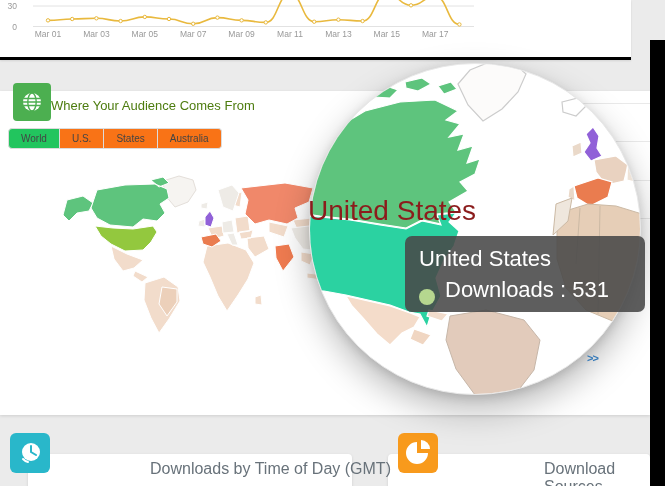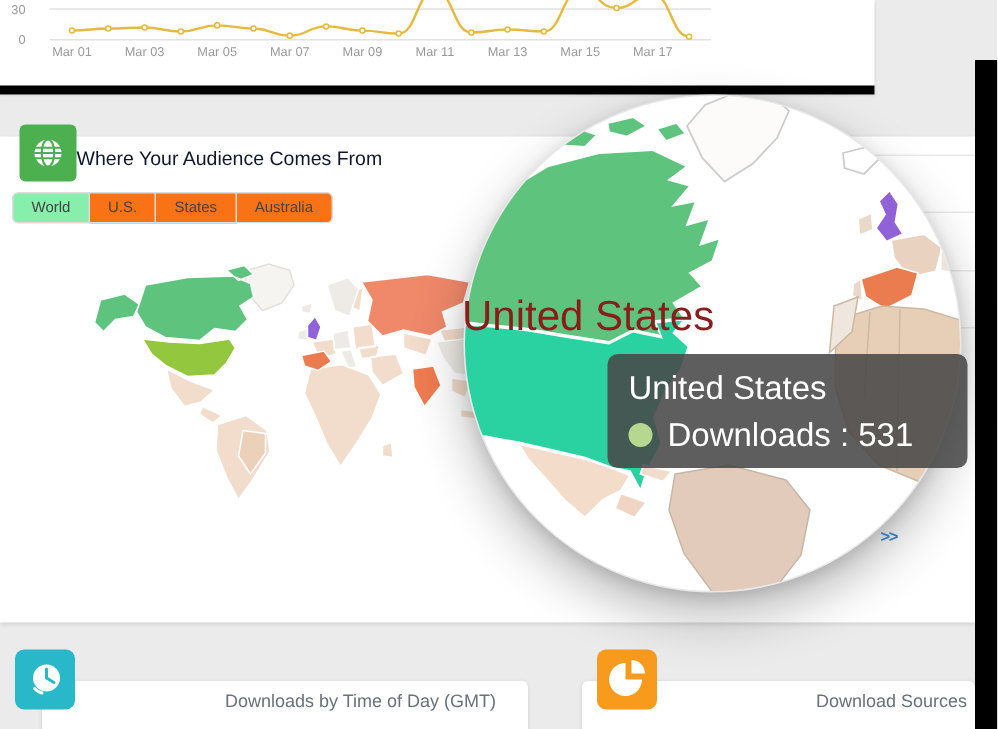--- a/index.html
+++ b/index.html
@@ -1,44 +1,44 @@
 <!DOCTYPE html>
 <html><head>
 <meta charset="utf-8">
 <style>
   html,body{margin:0;padding:0;}
   body{font-family:"Liberation Sans",sans-serif;}
   #page{position:relative;width:665px;height:486px;background:#ebebeb;overflow:hidden;}
   svg{overflow:visible;}
   .card{position:absolute;background:#fff;box-shadow:0 1px 3px rgba(0,0,0,.12);}
-  #chart-card{left:0;top:0;width:583px;height:57px;border-bottom:6px solid #000000;box-shadow:0 1px 2px rgba(0,0,0,.10);}
+  #chart-card{left:0;top:0;width:631px;height:57px;border-bottom:3px solid #000000;box-shadow:0 1px 2px rgba(0,0,0,.10);}
   #trend-svg{position:absolute;left:0;top:0;}
   .tick{font-family:"Liberation Sans",sans-serif;font-size:8.5px;fill:#999;}
   #legend{position:absolute;left:508px;top:1px;font-size:11px;color:#4a4a4a;line-height:17px;}
   #map-card{left:0;top:91px;width:650px;height:324px;}
   #audience-icon{position:absolute;left:13px;top:83px;z-index:20;}
-  #audience-title{position:absolute;left:51px;top:98px;font-size:13px;color:#0f172a;z-index:20;}
+  #audience-title{position:absolute;left:51px;top:98px;font-size:13px;color:#4d7c0f;z-index:20;}
   #tabs{position:absolute;left:8px;top:128px;display:flex;z-index:20;}
   .tab{border:1px solid #dcdcdc;border-left:none;padding:4px 12px;font-size:10px;color:#444;background:#f97316;cursor:pointer;}
   .tab:first-child{border-left:1px solid #dcdcdc;border-radius:4px 0 0 4px;}
   .tab:last-child{border-radius:0 4px 4px 0;}
-  .tab.active{background:#86efac;}
+  .tab.active{background:#22c55e;}
   #main-map{position:absolute;left:55px;top:180px;z-index:5;}
   #sliver-panel{position:absolute;left:575px;top:92px;width:75px;height:140px;background:#fff;z-index:6;}
   .sliver-row{position:absolute;left:0;width:100%;border-top:1px solid #e9e9e9;}
   #magnifier{position:absolute;left:309px;top:63px;width:330px;height:330px;border-radius:50%;background:#fff;border:1px solid #e8e8e8;box-shadow:0 15px 35px rgba(0,0,0,.28),0 3px 10px rgba(0,0,0,.12);overflow:hidden;z-index:40;}
   #map-label{position:absolute;left:308px;top:195px;font-size:28px;color:#8b1c1c;z-index:60;}
   #map-tooltip{position:absolute;left:405px;top:236px;width:212px;background:rgba(72,72,72,.88);border-radius:7px;padding:7px 14px;color:#fff;font-size:22px;line-height:1.42;z-index:70;}
-  #map-tooltip .row{display:flex;align-items:center;}
+  #map-tooltip .row{display:flex;align-items:flex-end;}
   #map-tooltip svg{margin-right:10px;flex:none;}
   #more-link{position:absolute;left:587px;top:352px;font-size:11px;font-weight:bold;color:#3579b8;z-index:65;cursor:pointer;letter-spacing:-1px;}
   #card-time{left:28px;top:454px;width:324px;height:40px;border-radius:4px 4px 0 0;}
   #card-sources{left:388px;top:454px;width:262px;height:40px;border-radius:4px 4px 0 0;}
   .mini-icon{position:absolute;z-index:30;}
-  .card-title{position:absolute;font-size:12px;color:#68727a;z-index:31;}
+  .card-title{position:absolute;font-size:16px;color:#68727a;z-index:31;}
   #title-time{left:150px;top:460px;}
   #title-sources{left:544px;top:460px;}
   #black-strip{position:absolute;left:650px;top:40px;width:15px;height:446px;background:#000;z-index:100;}
 </style>
 </head>
 <body>
 
 <div id="page">
 
   <div id="chart-card" class="card">

